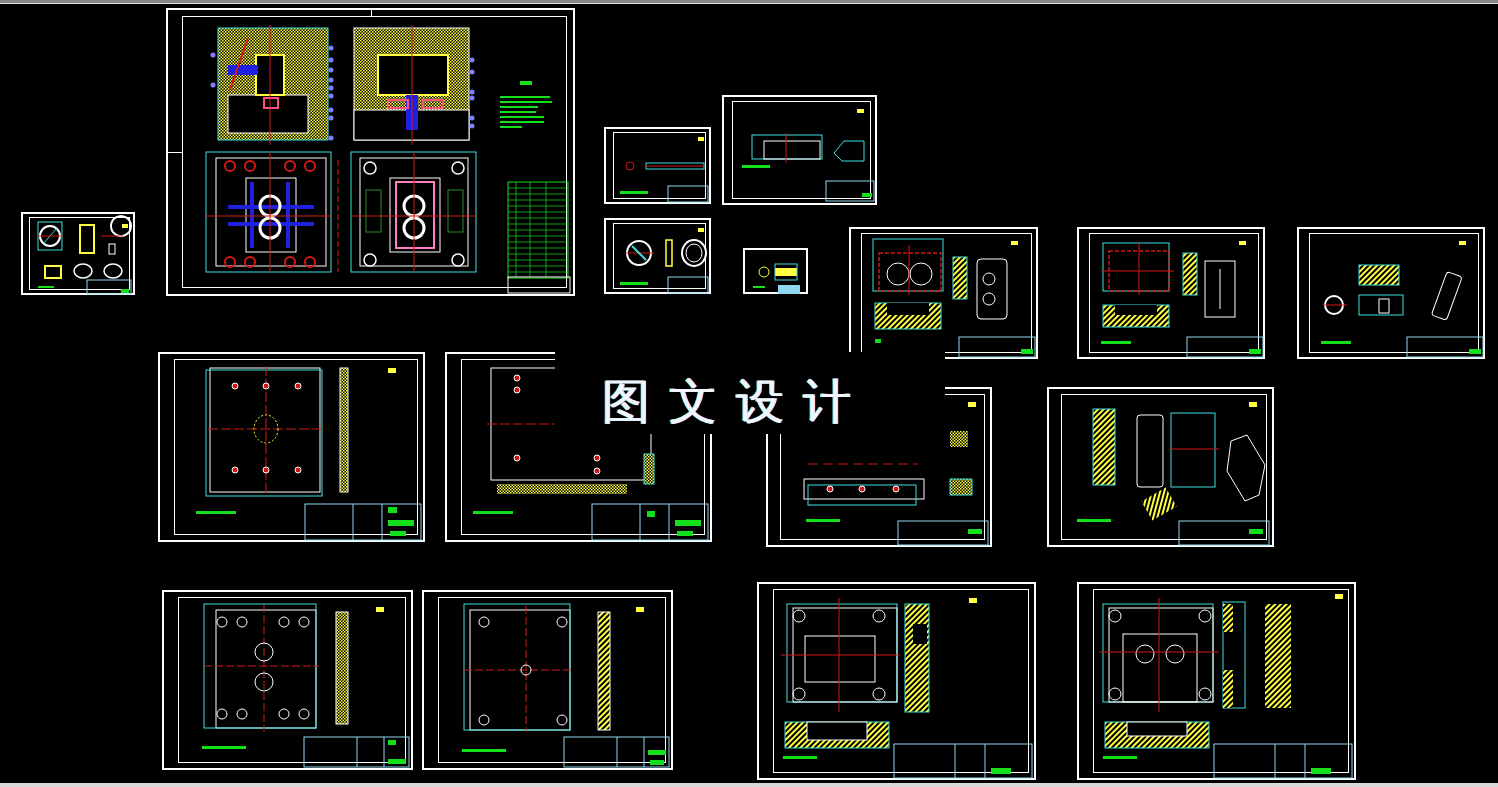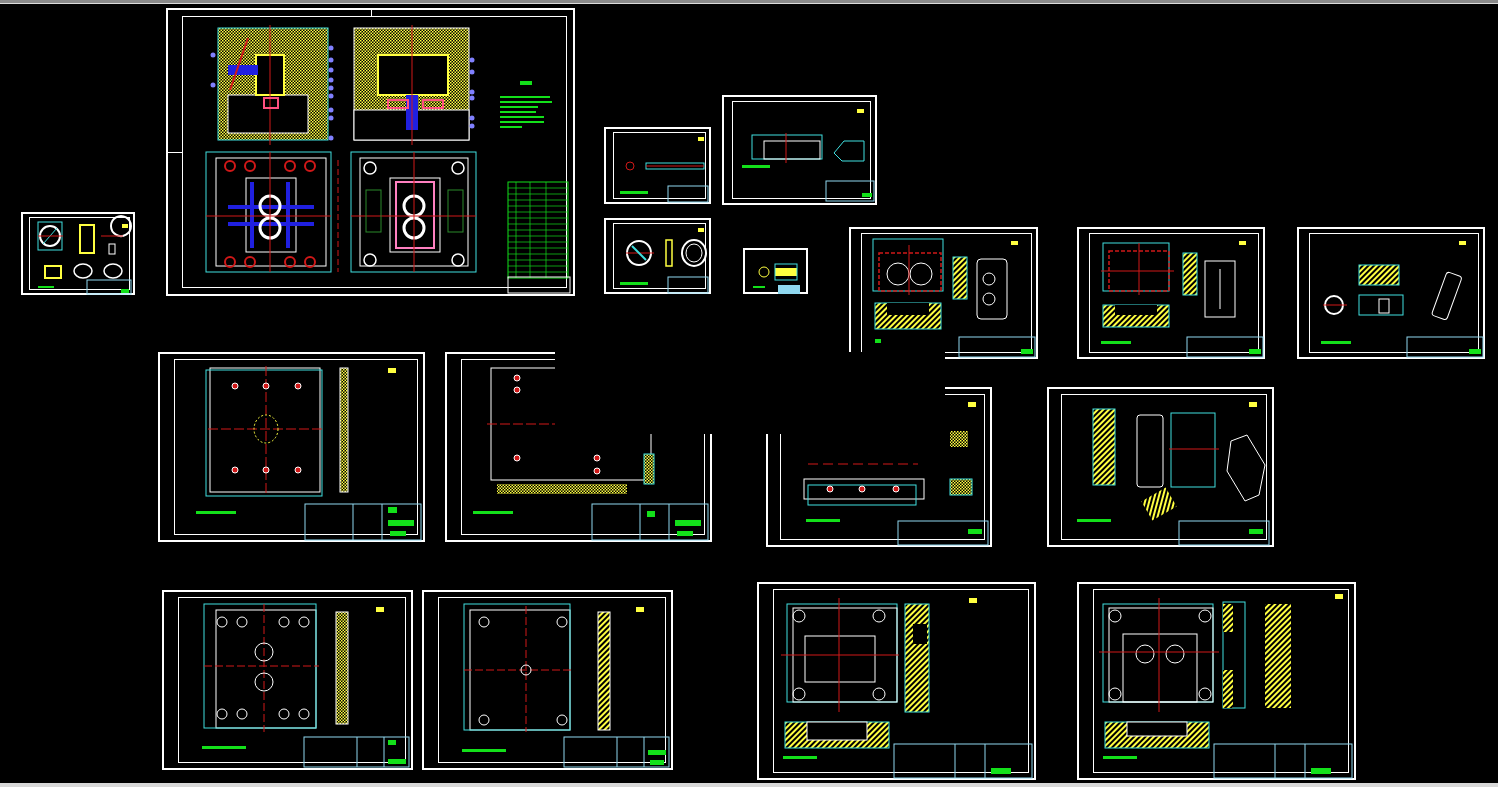--- a/index.html
+++ b/index.html
@@ -481,15 +481,16 @@
       <rect x="24" y="172" width="34" height="3" fill="#13e01a"></rect>
       <rect x="135" y="160" width="138" height="34" fill="none" stroke="#8fd8f0"></rect>
       <line x1="196" y1="160" x2="196" y2="194" stroke="#8fd8f0"></line>
       <line x1="226" y1="160" x2="226" y2="194" stroke="#8fd8f0"></line>
       <rect x="232" y="184" width="20" height="6" fill="#13e01a"></rect>
       <rect x="256" y="10" width="8" height="5" fill="#ffff40"></rect>
     </svg>
   </div>
 
   <div class="wm-bg"></div>
+  <div class="watermark">图文设计</div>
 </div>
 
 <div class="bottombar"></div>
 
 </body></html>

